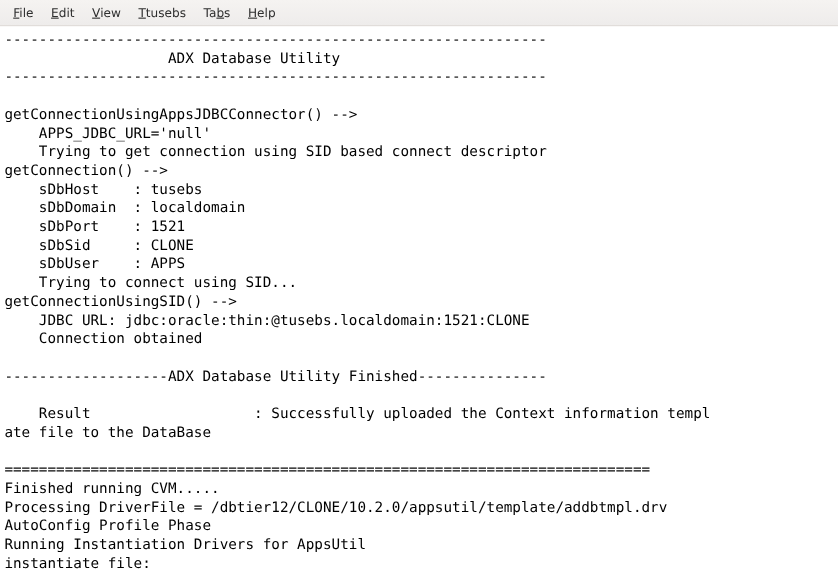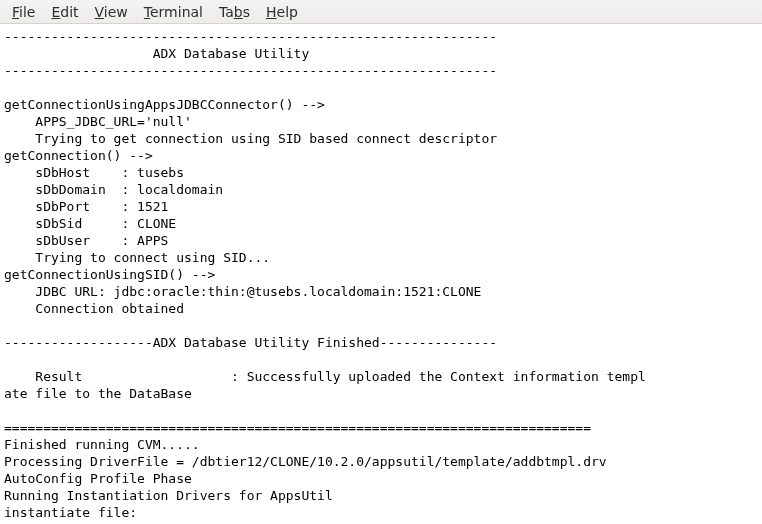--- a/index.html
+++ b/index.html
@@ -14,21 +14,21 @@
       height: 524px;
       overflow: hidden;
     }
     .menubar {
       background: linear-gradient(to bottom, #f5f3f1 0%, #eeeceb 100%);
       border-bottom: 1px solid #d6d2cd;
       height: 24px;
       display: flex;
       align-items: center;
       padding: 0 4px;
-      font-size: 14px;
+      font-size: 11px;
       color: #2e2e2e;
     }
     .menu-item {
       padding: 2px 8px;
       cursor: pointer;
     }
     .underline {
       text-decoration: underline;
     }
     .terminal {
@@ -43,21 +43,21 @@
       overflow: hidden;
     }
   </style>
 </head>
 <body>
 
 <div class="menubar">
   <div class="menu-item"><span class="underline">F</span><span>ile</span></div>
   <div class="menu-item"><span class="underline">E</span><span>dit</span></div>
   <div class="menu-item"><span class="underline">V</span><span>iew</span></div>
-  <div class="menu-item"><span class="underline">T</span><span>erminal</span></div>
+  <div class="menu-item"><span class="underline">T</span><span>tusebs</span></div>
   <div class="menu-item"><span>Ta</span><span class="underline">b</span><span>s</span></div>
   <div class="menu-item"><span class="underline">H</span><span>elp</span></div>
 </div>
 
 <div class="terminal" id="terminal">---------------------------------------------------------------
                    ADX Database Utility                         
 ---------------------------------------------------------------
 
 getConnectionUsingAppsJDBCConnector() --&gt;
     APPS_JDBC_URL='null'

